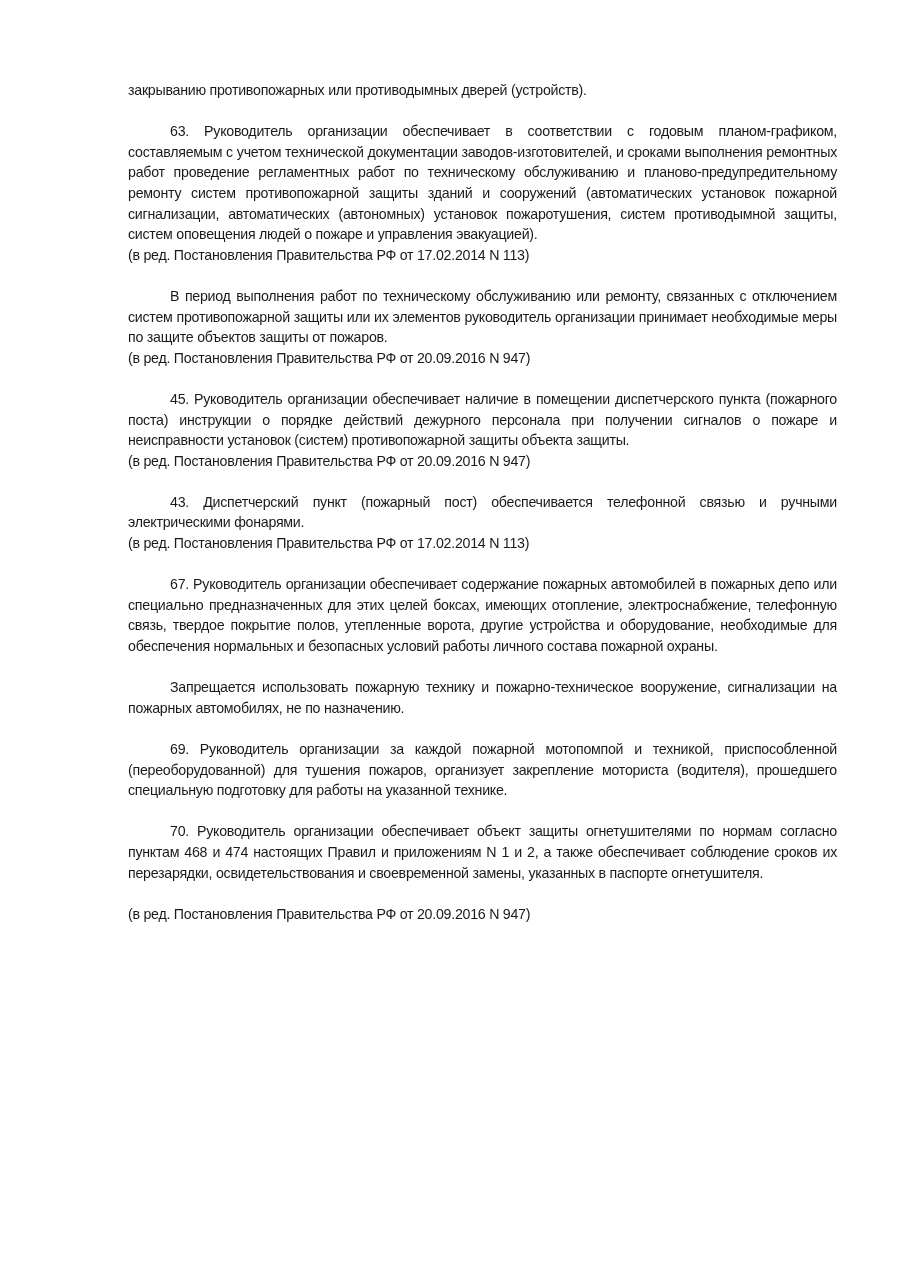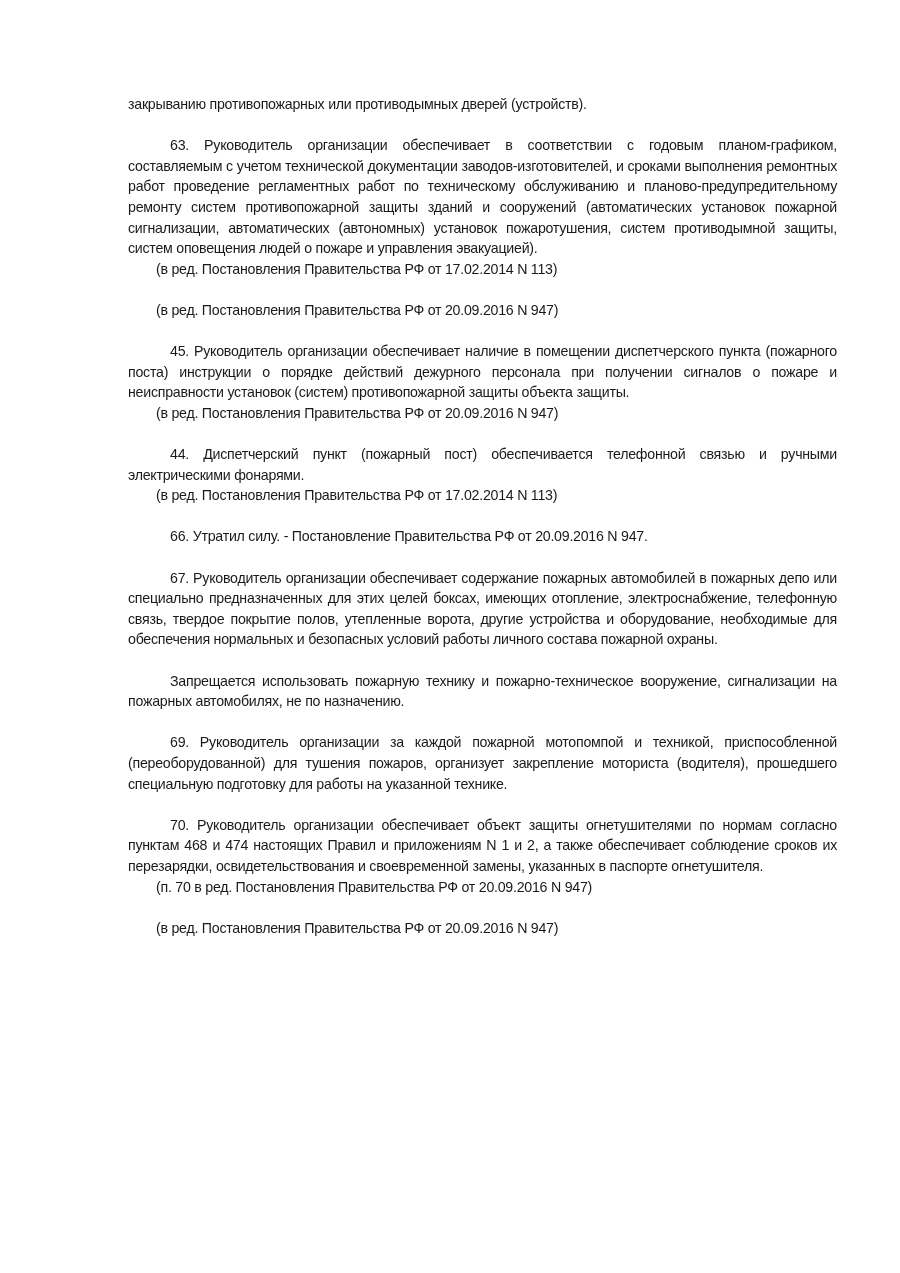--- a/index.html
+++ b/index.html
@@ -1,61 +1,58 @@
 <!DOCTYPE html>
 <html><head>
 <meta charset="utf-8">
 <style>
   html, body { margin: 0; padding: 0; background: #ffffff; }
   body { width: 900px; height: 1273px; overflow: hidden; position: relative; }
   .page {
-    position: absolute; left: 128px; top: 94px; width: 709px;
+    position: absolute; left: 128px; top: 80px; width: 709px;
     font-family: "Liberation Sans", sans-serif;
     font-size: 14.2px; line-height: 20.6px; color: #1a1a1a;
     letter-spacing: -0.25px;
   }
   .p { margin: 0 0 20.6px 0; text-align: justify; }
   .p .txt { display: block; text-indent: 42px; }
   .p .txt.noindent { text-indent: 0; }
-  .p .ref { display: block; text-align: left; margin-left: 28px; }
+  .p .ref { display: block; text-align: left; }
 </style>
 </head>
 <body>
 
 <div class="page">
   <div class="p">
     <span class="txt noindent">закрыванию противопожарных или противодымных дверей (устройств).</span>
   </div>
   <div class="p">
     <span class="txt">63. Руководитель организации обеспечивает в соответствии с годовым планом-графиком, составляемым с учетом технической документации заводов-изготовителей, и сроками выполнения ремонтных работ проведение регламентных работ по техническому обслуживанию и планово-предупредительному ремонту систем противопожарной защиты зданий и сооружений (автоматических установок пожарной сигнализации, автоматических (автономных) установок пожаротушения, систем противодымной защиты, систем оповещения людей о пожаре и управления эвакуацией).</span>
     <span class="ref">(в ред. Постановления Правительства РФ от 17.02.2014 N 113)</span>
   </div>
   <div class="p">
+    <span class="txt">В период выполнения работ по техническому обслуживанию или ремонту, связанных с отключением систем противопожарной защиты или их элементов руководитель организации принимает необходимые меры по защите объектов защиты от пожаров.</span>
     <span class="ref">(в ред. Постановления Правительства РФ от 20.09.2016 N 947)</span>
   </div>
   <div class="p">
     <span class="txt">45. Руководитель организации обеспечивает наличие в помещении диспетчерского пункта (пожарного поста) инструкции о порядке действий дежурного персонала при получении сигналов о пожаре и неисправности установок (систем) противопожарной защиты объекта защиты.</span>
     <span class="ref">(в ред. Постановления Правительства РФ от 20.09.2016 N 947)</span>
   </div>
   <div class="p">
-    <span class="txt">44. Диспетчерский пункт (пожарный пост) обеспечивается телефонной связью и ручными электрическими фонарями.</span>
+    <span class="txt">43. Диспетчерский пункт (пожарный пост) обеспечивается телефонной связью и ручными электрическими фонарями.</span>
     <span class="ref">(в ред. Постановления Правительства РФ от 17.02.2014 N 113)</span>
-  </div>
-  <div class="p">
-    <span class="txt">66. Утратил силу. - Постановление Правительства РФ от 20.09.2016 N 947.</span>
   </div>
   <div class="p">
     <span class="txt">67. Руководитель организации обеспечивает содержание пожарных автомобилей в пожарных депо или специально предназначенных для этих целей боксах, имеющих отопление, электроснабжение, телефонную связь, твердое покрытие полов, утепленные ворота, другие устройства и оборудование, необходимые для обеспечения нормальных и безопасных условий работы личного состава пожарной охраны.</span>
   </div>
   <div class="p">
     <span class="txt">Запрещается использовать пожарную технику и пожарно-техническое вооружение, сигнализации на пожарных автомобилях, не по назначению.</span>
   </div>
   <div class="p">
     <span class="txt">69. Руководитель организации за каждой пожарной мотопомпой и техникой, приспособленной (переоборудованной) для тушения пожаров, организует закрепление моториста (водителя), прошедшего специальную подготовку для работы на указанной технике.</span>
   </div>
   <div class="p">
     <span class="txt">70. Руководитель организации обеспечивает объект защиты огнетушителями по нормам согласно пунктам 468 и 474 настоящих Правил и приложениям N 1 и 2, а также обеспечивает соблюдение сроков их перезарядки, освидетельствования и своевременной замены, указанных в паспорте огнетушителя.</span>
-    <span class="ref">(п. 70 в ред. Постановления Правительства РФ от 20.09.2016 N 947)</span>
   </div>
   <div class="p">
     <span class="ref">(в ред. Постановления Правительства РФ от 20.09.2016 N 947)</span>
   </div>
 </div>
 
 </body></html>

